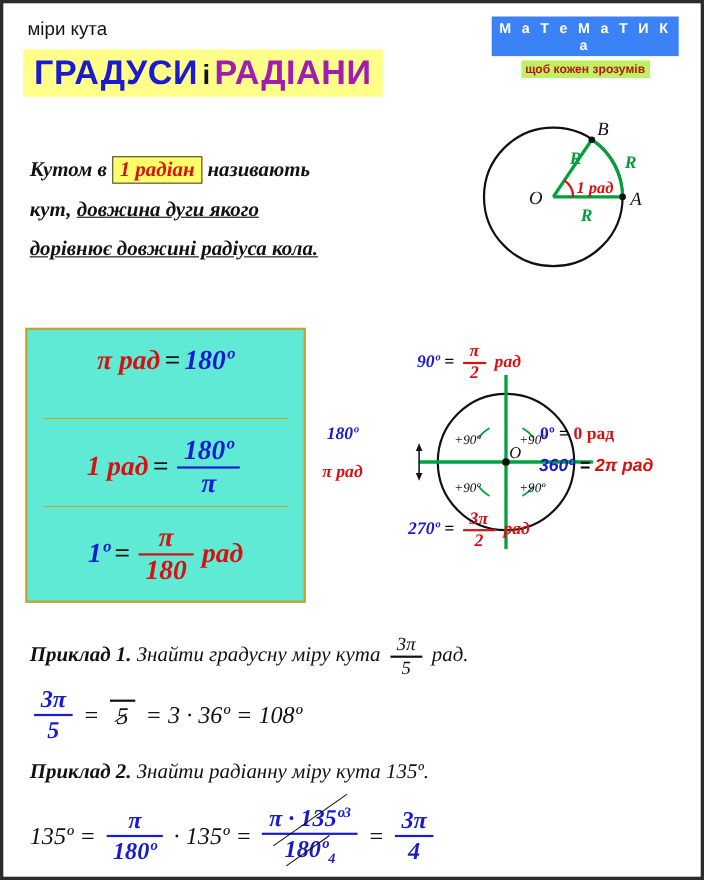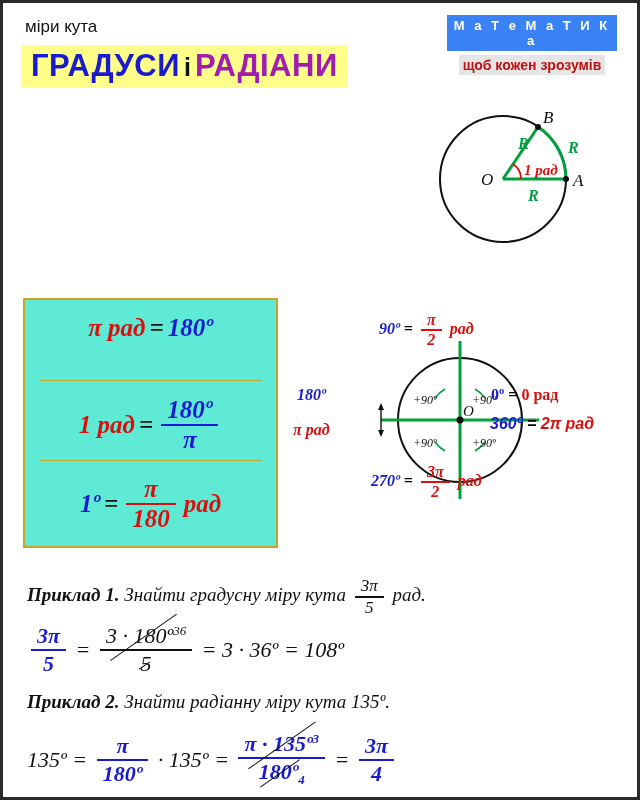--- a/index.html
+++ b/index.html
@@ -39,23 +39,23 @@
   .brand{
     position:absolute;right:20px;top:12px;width:170px;text-align:center;
   }
   .brand .bar{
     background:#3b82f6;color:#ffffff;
     font-family:"Liberation Sans", sans-serif;
     font-size:13px;font-weight:bold;letter-spacing:3px;
     padding:3px 4px;
   }
   .brand .sub{
-    margin-top:4px;background:#e5e5e5;color:#c01010;
-    font-family:"Liberation Sans", sans-serif;
-    font-size:14px;font-weight:bold;padding:2px 4px;display:inline-block;
+    margin-top:4px;background:#bef264;color:#c01010;
+    font-family:"Liberation Sans", sans-serif;
+    font-size:11px;font-weight:bold;padding:2px 4px;display:inline-block;
   }
 
   .def{
     position:absolute;left:24px;top:134px;width:370px;
     font-family:"Liberation Serif", serif;
     font-style:italic;font-weight:bold;font-size:19px;color:#111;
     line-height:36px;
   }
   .hl{background:#ffff6a;color:#d81010;padding:1px 6px;border:1px solid #444;}
   .u{ text-decoration:underline; }
@@ -116,20 +116,28 @@
     <span class="t1">ГРАДУСИ</span>
     <span class="t2">і</span>
     <span class="t3">РАДІАНИ</span>
   </div>
 
   <div class="brand">
     <div class="bar">М а Т е М а Т И К а</div>
     <div class="sub">щоб кожен зрозумів</div>
   </div>
 
+  <div class="def">
+    <span>Кутом в</span>
+    <span class="hl">1 радіан</span>
+    <span>називають</span><br>
+    <span>кут,</span>
+    <span class="u">довжина дуги якого</span><br>
+    <span class="u">дорівнює довжині радіуса кола.</span>
+  </div>
 
   <svg class="circ1" viewBox="0 0 230 140">
     <circle cx="100" cy="68" r="63" fill="none" stroke="#111" stroke-width="2"></circle>
 
     <line x1="100" y1="68" x2="163" y2="68" stroke="#00a03c" stroke-width="3"></line>
 
     <line x1="100" y1="68" x2="135" y2="16" stroke="#00a03c" stroke-width="3"></line>
 
     <path d="M163,68 A63,63 0 0 0 135,16" fill="none" stroke="#00a03c" stroke-width="3"></path>
 
@@ -245,23 +253,20 @@
     <span>рад.</span>
   </div>
 
   <div class="work w1">
     <span class="frac inline bi blue">
       <span class="num">3π</span>
       <span class="den">5</span>
     </span>
     <span class="inline" style="font-style:italic;">=</span>
     <span class="frac inline" style="font-style:italic;">
-      <span class="num" style="color:#111;">
-        <span class="strike">3 · 180º</span><span class="sup">36</span>
-      </span>
       <span class="den" style="border-top-color:#111;color:#111;">
         <span class="strike">5</span>
       </span>
     </span>
     <span class="inline" style="font-style:italic;">=</span>
     <span class="inline" style="font-style:italic;">3 · 36º</span>
     <span class="inline" style="font-style:italic;">=</span>
     <span class="inline" style="font-style:italic;">108º</span>
   </div>
 

